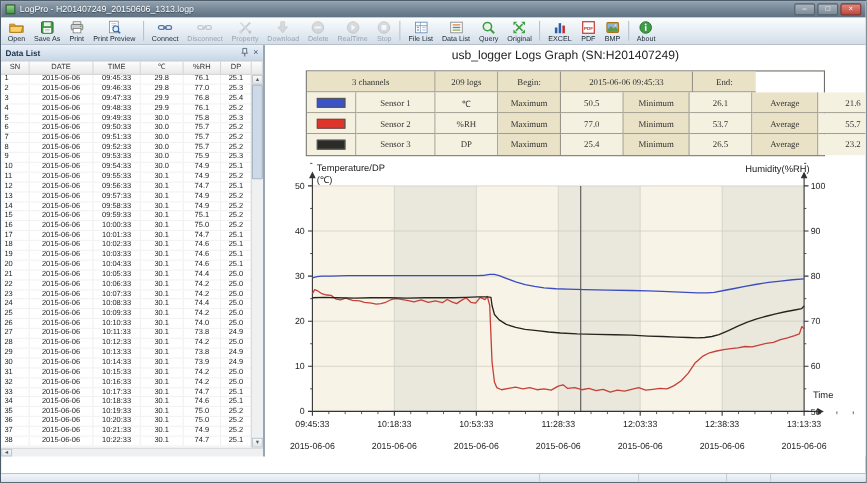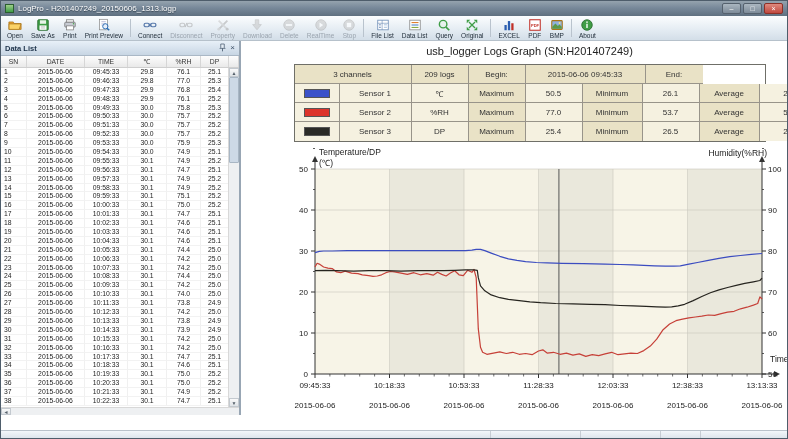--- a/index.html
+++ b/index.html
@@ -62,23 +62,23 @@
                   background:linear-gradient(#fafafa,#dfe3e7); border:1px solid #c3c9cf; }
   .vscroll .arr.down { position:absolute; bottom:0; left:0; right:0; }
   .vthumb { position:absolute; top:9px; left:0; right:0; height:86px; background:#cdd9e6;
             border:1px solid #a8b6c4; border-radius:1px; }
   .hscroll { position:absolute; bottom:0; left:0; right:0; height:8px; background:#eef0f2;
              border-top:1px solid #d8d8d8; display:flex; }
   .hscroll .arr { width:10px; font-size:5px; text-align:center; line-height:7px; color:#55606a;
                   background:linear-gradient(#fafafa,#dfe3e7); border:1px solid #c3c9cf; }
 
   
-  .right-panel { flex:1; background:#fff; position:relative; overflow:hidden;margin-left:31px; }
+  .right-panel { flex:1; background:#fff; position:relative; overflow:hidden; }
   .graph-title { text-align:center; font-size:11px; color:#222; margin-top:4px; height:15px; }
-  .info-table { width:472px; margin:4px auto 0 auto; border:1px solid #6f6f68; }
+  .info-table { width:472px; margin:4px auto 0 auto; border:1px solid #6f6f68;font-family:Liberation Serif, serif; }
   .info-row { display:grid; height:19px; }
   .info-row .cell { border-right:1px solid #98948a; border-bottom:1px solid #98948a;
                     font-size:8px; color:#333; display:flex; align-items:center; justify-content:center;
                     overflow:hidden; }
   .info-row:last-child .cell { border-bottom:none; }
   .info-row .cell:last-child { border-right:none; }
   .cell.beige { background:#e9e2c6; }
   .cell.cream { background:#f5f1e0; }
   .swatch { width:26px; height:9px; border:1px solid #555; }
 

